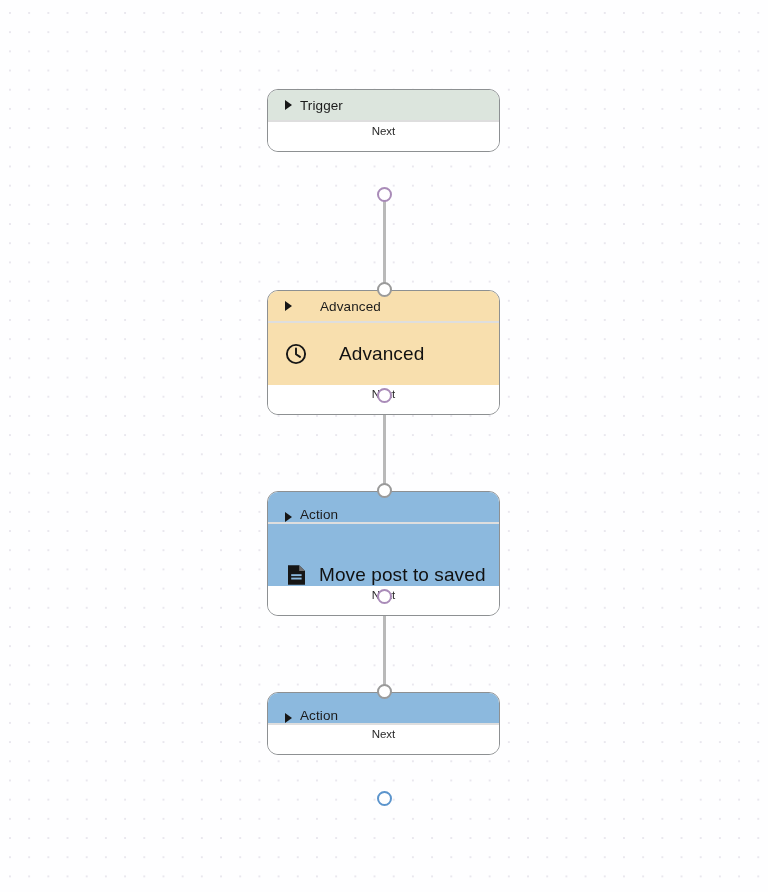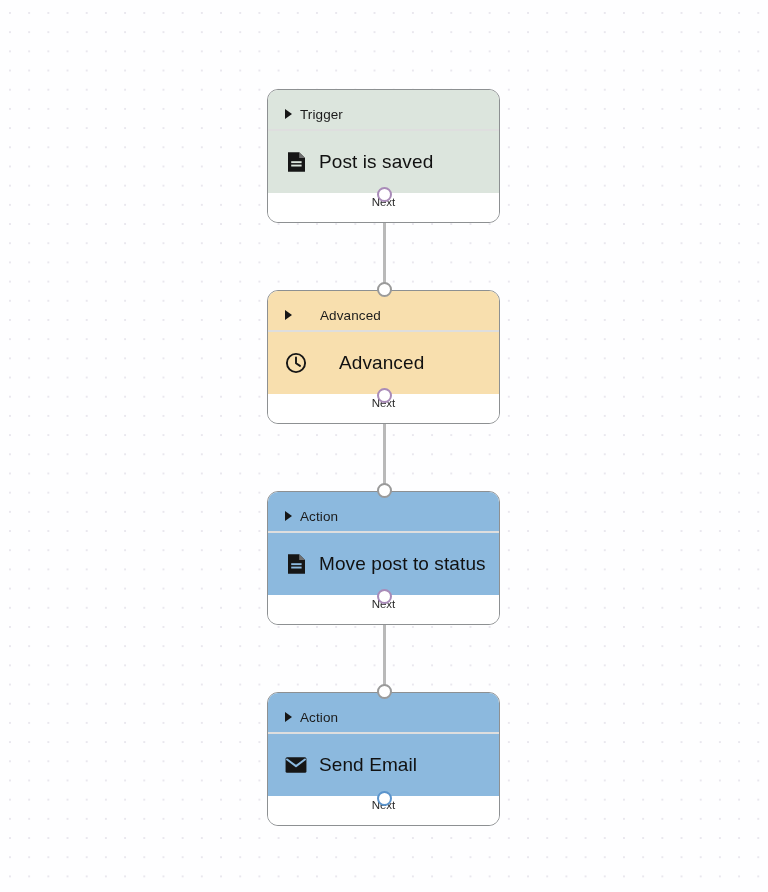--- a/index.html
+++ b/index.html
@@ -62,21 +62,21 @@
     border: 1.5px solid #8d9092;
     border-radius: 11px;
     background: #ffffff;
     overflow: hidden;
     z-index: 3;
   }
   .node-header {
     display: flex;
     align-items: center;
     height: 30px;
-    padding: 9px 0 0 17px;
+    padding: 0 0 0 17px;
     font-size: 13.5px;
     color: #1b1b1b;
     letter-spacing: 0.1px;
   }
   .caret {
     width: 0;
     height: 0;
     margin-right: 8px;
     border-left: 7.5px solid #161616;
     border-top: 5px solid transparent;
@@ -115,48 +115,37 @@
     align-items: flex-start;
     justify-content: center;
     padding-top: 3px;
     font-size: 11.5px;
     color: #2a2a2a;
   }
 
   
   .node.trigger  .node-header, .node.trigger  .node-body { background: #dce5dd; }
   .node.advanced .node-header, .node.advanced .node-body { background: #f8dfae; gap: 20px; }
-  .node.action   .node-header, .node.action   .node-body { background: #8cb9de; }
+  .node.action   .node-header, .node.action   .node-body { background: #8cb9de; align-items: flex-end; }
 </style>
 </head>
 <body>
 
 <div id="canvas">
 
   <div class="edge" style="top:193px; height:95px;"></div>
   <div class="edge" style="top:394px; height:96px;"></div>
   <div class="edge" style="top:595px; height:96px;"></div>
 
   <div class="node trigger" style="top:89px;">
     <div class="node-header">
       <span class="caret"></span>
       <span>Trigger</span>
     </div>
     <div class="node-divider"></div>
-    <div class="node-body">
-      <span class="node-icon">
-        <svg width="21" height="22" viewBox="0 0 21 22">
-          <path d="M2 1.2h11.2L19 7v13.8H2z" fill="#161616"></path>
-          <path d="M13.2 1.2L19 7h-5.8z" fill="#6f6f6f"></path>
-          <rect x="5.2" y="10.2" width="10.4" height="1.9" fill="#dce5dd"></rect>
-          <rect x="5.2" y="13.6" width="10.4" height="1.9" fill="#dce5dd"></rect>
-        </svg>
-      </span>
-      <span class="node-title">Post is saved</span>
-    </div>
     <div class="node-footer">
       <span>Next</span>
     </div>
   </div>
   <div class="port out-connected" style="top:187px;"></div>
 
   <div class="port in-connected" style="top:282px;"></div>
   <div class="node advanced" style="top:290px;">
     <div class="node-header">
       <span class="caret"></span>
@@ -187,43 +176,34 @@
     <div class="node-divider"></div>
     <div class="node-body">
       <span class="node-icon">
         <svg width="21" height="22" viewBox="0 0 21 22">
           <path d="M2 1.2h11.2L19 7v13.8H2z" fill="#161616"></path>
           <path d="M13.2 1.2L19 7h-5.8z" fill="#6f6f6f"></path>
           <rect x="5.2" y="10.2" width="10.4" height="1.9" fill="#8cb9de"></rect>
           <rect x="5.2" y="13.6" width="10.4" height="1.9" fill="#8cb9de"></rect>
         </svg>
       </span>
-      <span class="node-title">Move post to status</span>
+      <span class="node-title">Move post to saved</span>
     </div>
     <div class="node-footer">
       <span>Next</span>
     </div>
   </div>
   <div class="port out-connected" style="top:589px;"></div>
 
   <div class="port in-connected" style="top:684px;"></div>
   <div class="node action" style="top:692px;">
     <div class="node-header">
       <span class="caret"></span>
       <span>Action</span>
     </div>
     <div class="node-divider"></div>
-    <div class="node-body">
-      <span class="node-icon">
-        <svg width="23" height="18" viewBox="0 0 23 18">
-          <rect x="0.6" y="0.8" width="21.8" height="16.4" rx="1.6" fill="#161616"></rect>
-          <path d="M2.2 3.2l9.3 7 9.3-7" fill="none" stroke="#8cb9de" stroke-width="2.1" stroke-linecap="round" stroke-linejoin="round"></path>
-        </svg>
-      </span>
-      <span class="node-title">Send Email</span>
-    </div>
     <div class="node-footer">
       <span>Next</span>
     </div>
   </div>
   <div class="port out-open" style="top:791px;"></div>
 
 </div>
 
 </body></html>

